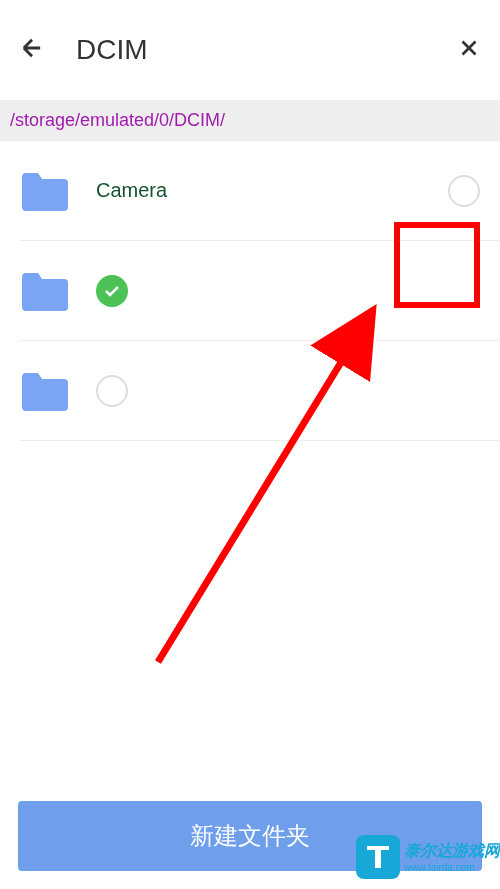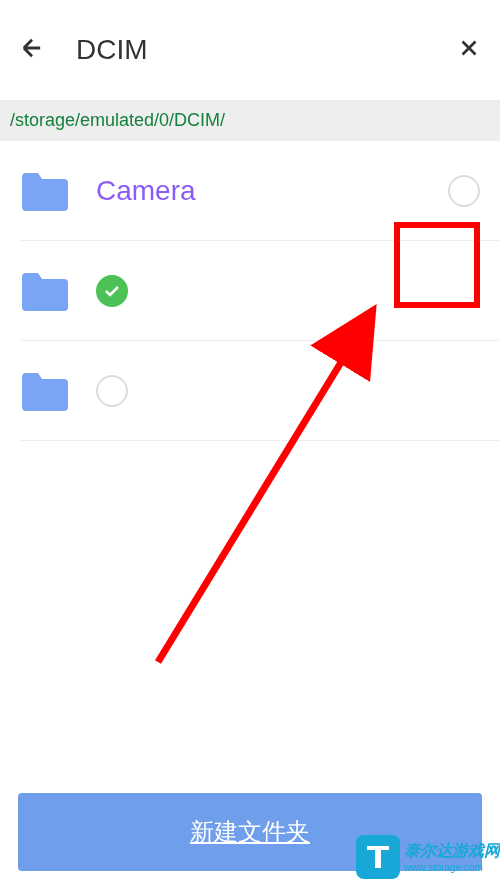--- a/index.html
+++ b/index.html
@@ -3,36 +3,36 @@
   <meta charset="utf-8">
   <style>
     * { margin: 0; padding: 0; box-sizing: border-box; }
     body { width: 500px; height: 889px; font-family: -apple-system, sans-serif; background: #fff; position: relative; overflow: hidden; }
     
     .header { display: flex; align-items: center; height: 100px; padding: 0 18px; }
     .back-icon { width: 28px; height: 28px; cursor: pointer; }
     .header-title { flex: 1; margin-left: 30px; font-size: 28px; color: #333; }
     .close-icon { width: 26px; height: 26px; cursor: pointer; }
     
-    .path-bar { background: #eeeeee; padding: 10px 10px; font-size: 18px; color: #15803d; }
+    .path-bar { background: #eeeeee; padding: 10px 10px; font-size: 18px; color: #a21caf; }
     
     .list { padding: 0 0 0 20px; }
     .list-row { display: flex; align-items: center; height: 100px; border-bottom: 1px solid #eee; padding-right: 20px; position: relative; }
     .list-row:first-child { border-top: none; }
     .folder-icon { width: 48px; height: 40px; margin-right: 28px; }
-    .item-label { flex: 1; font-size: 28px; color: #8b5cf6; }
+    .item-label { flex: 1; font-size: 20px; color: #14532d; }
     .radio { width: 32px; height: 32px; border-radius: 50%; border: 2px solid #ddd; background: #fff; }
     .radio.selected { border: none; background: #4cc155; display: flex; align-items: center; justify-content: center; }
     .checkmark { width: 16px; height: 12px; }
     
     .highlight-box { position: absolute; border: 6px solid #ff0000; pointer-events: none; }
     
     .arrow-svg { position: absolute; pointer-events: none; }
     
-    .bottom-btn { position: absolute; bottom: 18px; left: 18px; right: 18px; height: 78px; background: #6f9eeb; color: #fff; font-size: 24px; display: flex; align-items: center; justify-content: center; border-radius: 4px; cursor: pointer; text-decoration: underline; }
+    .bottom-btn { position: absolute; bottom: 18px; left: 18px; right: 18px; height: 70px; background: #6f9eeb; color: #fff; font-size: 24px; display: flex; align-items: center; justify-content: center; border-radius: 4px; cursor: pointer; }
     
     .watermark { position: absolute; bottom: 10px; right: 0; display: flex; align-items: center; margin-left: 25px; }
     .wm-icon { width: 44px; height: 44px; background: #18a8d8; border-radius: 8px; display: flex; align-items: center; justify-content: center; transform: rotate(0deg); }
     .wm-text { display: flex; flex-direction: column; margin-left: 4px; }
     .wm-line1 { font-size: 16px; font-weight: bold; font-style: italic; color: #18a8d8; }
     .wm-line2 { font-size: 10px; color: #18a8d8; }
   </style>
 </head>
 <body>
 
@@ -94,15 +94,15 @@
 <div class="bottom-btn">新建文件夹</div>
 
 <div class="watermark">
   <div class="wm-icon">
     <svg width="30" height="30" viewBox="0 0 30 30">
       <path d="M4 8 L26 8 L26 4 L4 4 Z M12 8 L18 8 L18 26 L12 26 Z" fill="#fff"></path>
     </svg>
   </div>
   <div class="wm-text">
     <span class="wm-line1">泰尔达游戏网</span>
-    <span class="wm-line2">www.storage.com</span>
+    <span class="wm-line2">www.tairda.com</span>
   </div>
 </div>
 
 </body></html>

